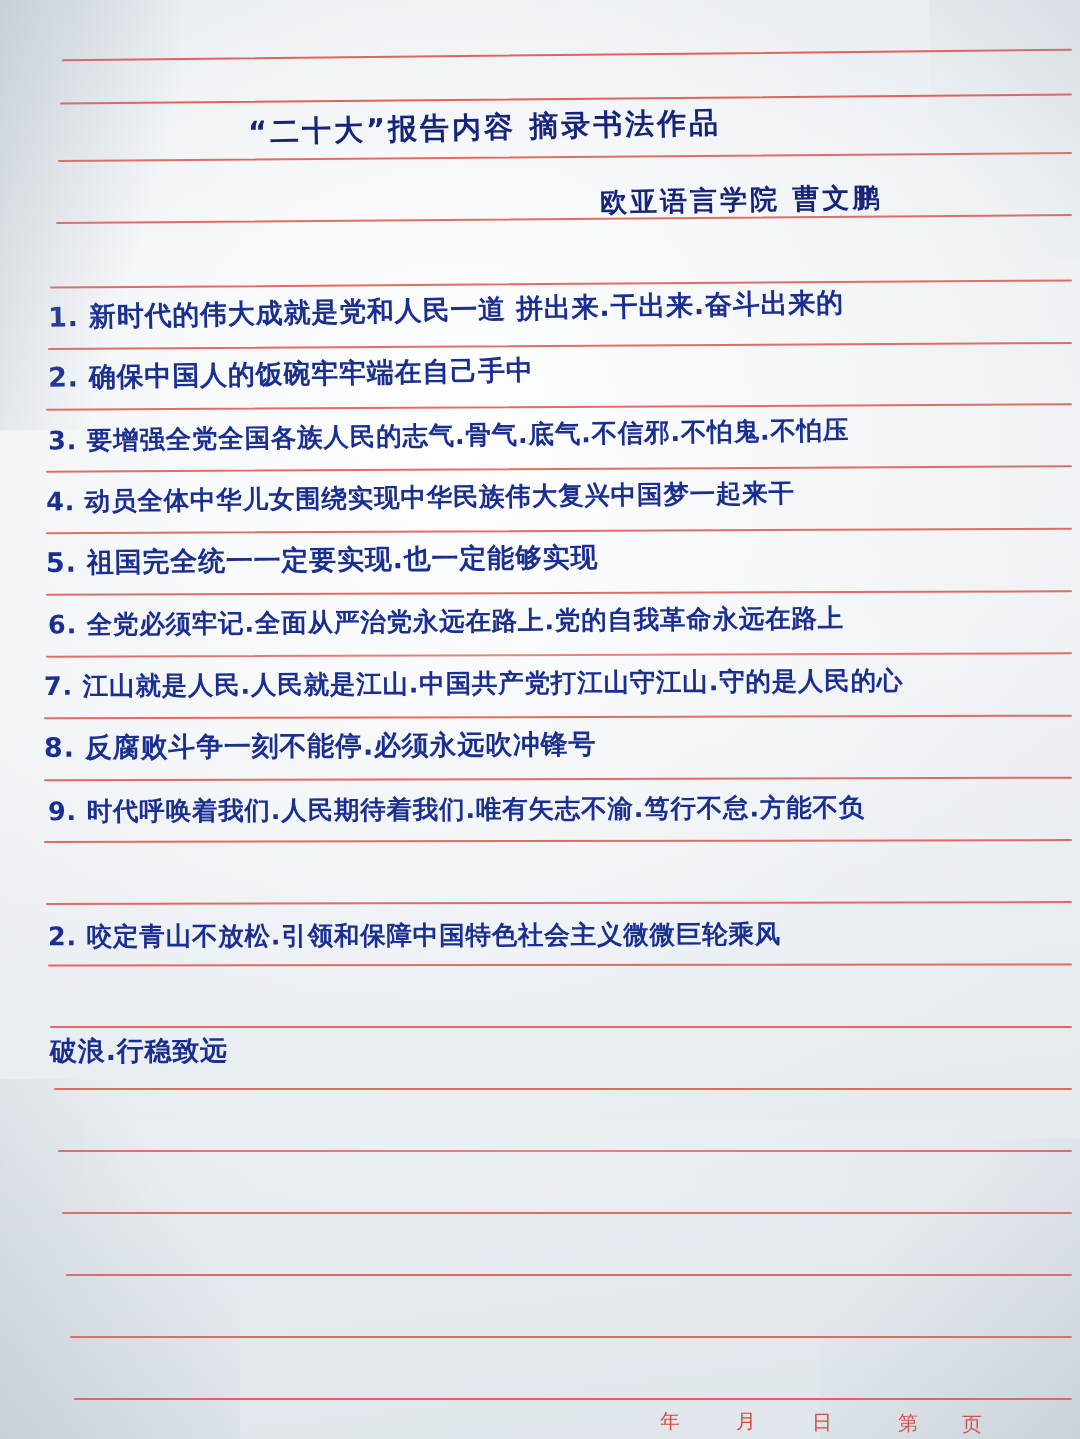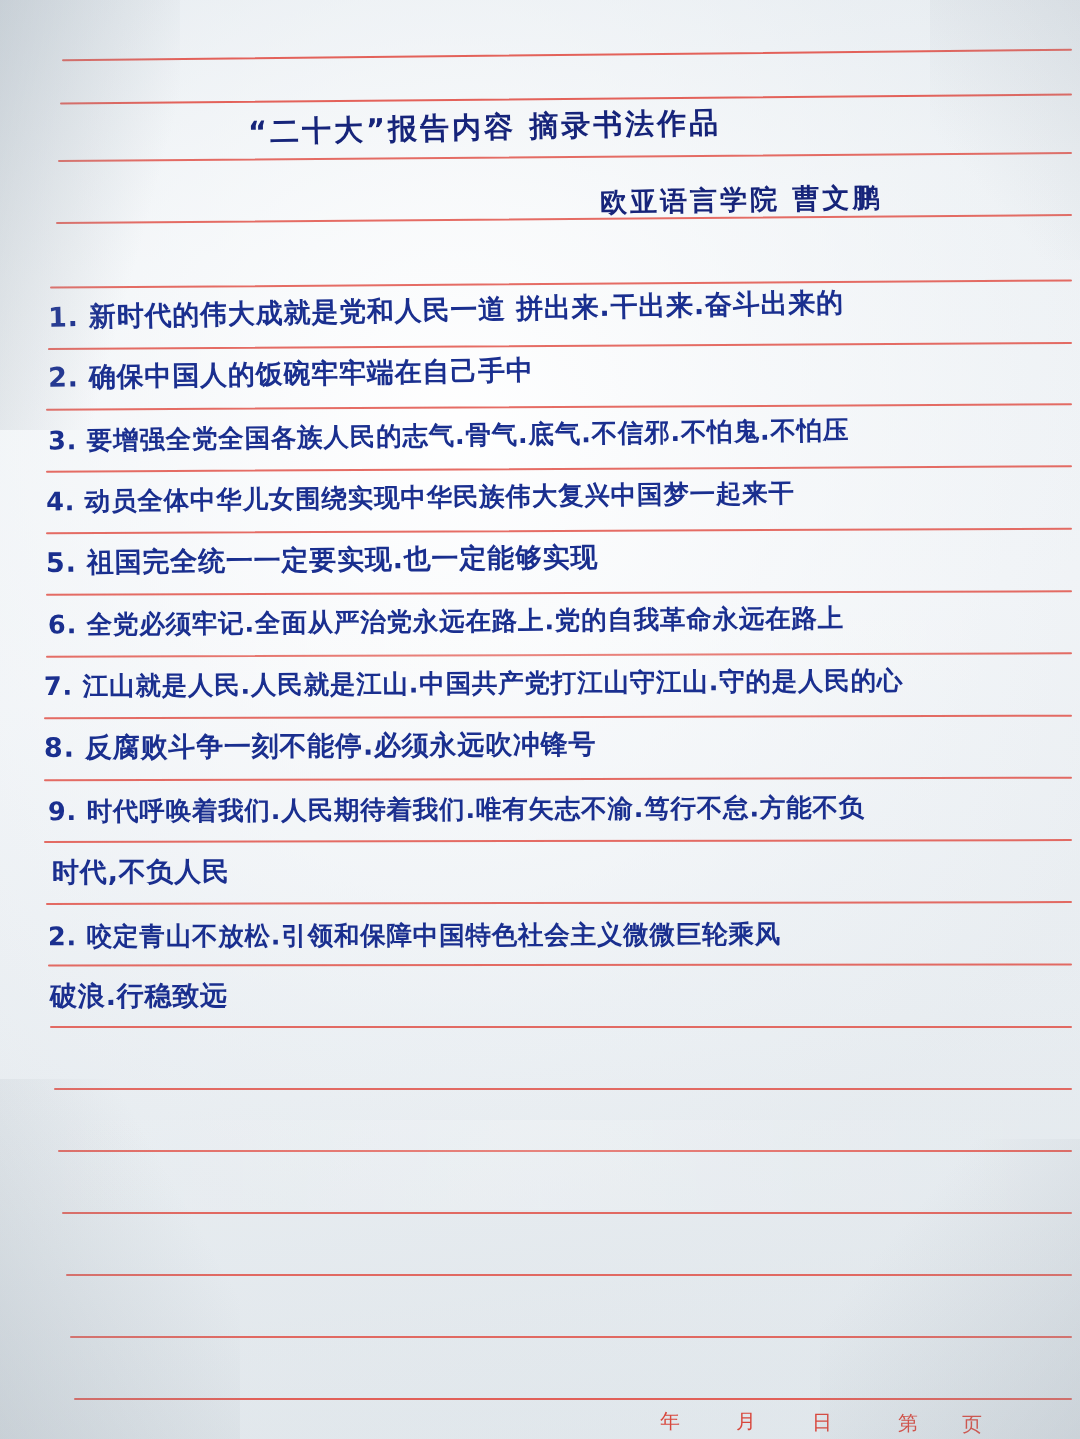--- a/index.html
+++ b/index.html
@@ -170,30 +170,27 @@
   <div class="hand body" style="left:44px; top:728px; transform:rotate(-0.4deg);">
     <span>8.</span>
     <span>反腐败斗争一刻不能停.必须永远吹冲锋号</span>
   </div>
 
   <div class="hand body small" style="left:48px; top:792px; transform:rotate(-0.3deg);">
     <span>9.</span>
     <span>时代呼唤着我们.人民期待着我们.唯有矢志不渝.笃行不怠.方能不负</span>
   </div>
 
-  <div class="hand body" style="left:52px; top:854px; transform:rotate(-0.3deg);">
-    <span>时代,不负人民</span>
-  </div>
 
   <div class="hand body small" style="left:48px; top:918px; transform:rotate(-0.2deg);">
     <span>2.</span>
     <span>咬定青山不放松.引领和保障中国特色社会主义微微巨轮乘风</span>
   </div>
 
-  <div class="hand body" style="left:50px; top:978px; transform:rotate(-0.2deg);">
+  <div class="hand body" style="left:50px; top:1033px; transform:rotate(-0.2deg);">
     <span>破浪.行稳致远</span>
   </div>
 
   <div class="footer-marks" style="left:660px; top:1408px;">年</div>
   <div class="footer-marks" style="left:736px; top:1408px;">月</div>
   <div class="footer-marks" style="left:812px; top:1409px;">日</div>
   <div class="footer-marks" style="left:898px; top:1410px;">第</div>
   <div class="footer-marks" style="left:962px; top:1411px;">页</div>
 
   <div id="shade-tl"></div>

